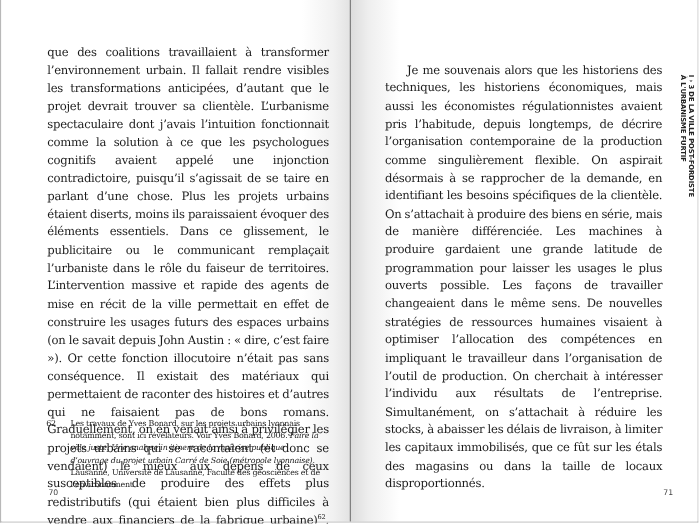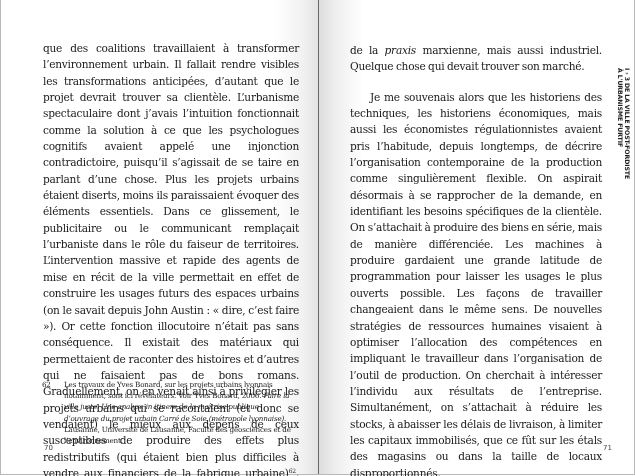--- a/index.html
+++ b/index.html
@@ -82,21 +82,20 @@
       <span class="fn-body"><span>Les travaux de Yves Bonard, sur les projets urbains lyonnais notamment, sont ici révélateurs. Voir Yves Bonard, 2006. </span><i>Faire la ville juste. Une analyse in itinere de la maîtrise publique d’ouvrage du projet urbain Carré de Soie (métropole lyonnaise)</i><span>. Lausanne, Université de Lausanne, Faculté des géosciences et de l’environnement.</span></span>
     </div>
 
     <div class="folio folio-left">70</div>
   </div>
 
   <div class="spine"></div>
 
   <div class="page page-right">
     <div class="body-text right-text">
-      <p><span>de la </span><em>praxis</em><span> marxienne, mais aussi industriel. Quelque chose qui devait trouver son marché.</span></p>
       <p class="indent p-gap justify-par">Je me souvenais alors que les historiens des techniques, les historiens économiques, mais aussi les économistes régulationnistes avaient pris l’habitude, depuis longtemps, de décrire l’organisation contemporaine de la production comme singulièrement flexible. On aspirait désormais à se rapprocher de la demande, en identifiant les besoins spécifiques de la clientèle. On s’attachait à produire des biens en série, mais de manière différenciée. Les machines à produire gardaient une grande latitude de programmation pour laisser les usages le plus ouverts possible. Les façons de travailler changeaient dans le même sens. De nouvelles stratégies de ressources humaines visaient à optimiser l’allocation des compétences en impliquant le travailleur dans l’organisation de l’outil de production. On cherchait à intéresser l’individu aux résultats de l’entreprise. Simultanément, on s’attachait à réduire les stocks, à abaisser les délais de livraison, à limiter les capitaux immobilisés, que ce fût sur les étals des magasins ou dans la taille de locaux disproportionnés.</p>
 
     </div>
 
     <div class="running-head">
       <span><span style="display:inline">I ›</span> <span style="display:inline">3 DE LA VILLE POST-FORDISTE</span></span>
       <span>À L'URBANISME FURTIF</span>
     </div>
 
     <div class="folio folio-right">71</div>

